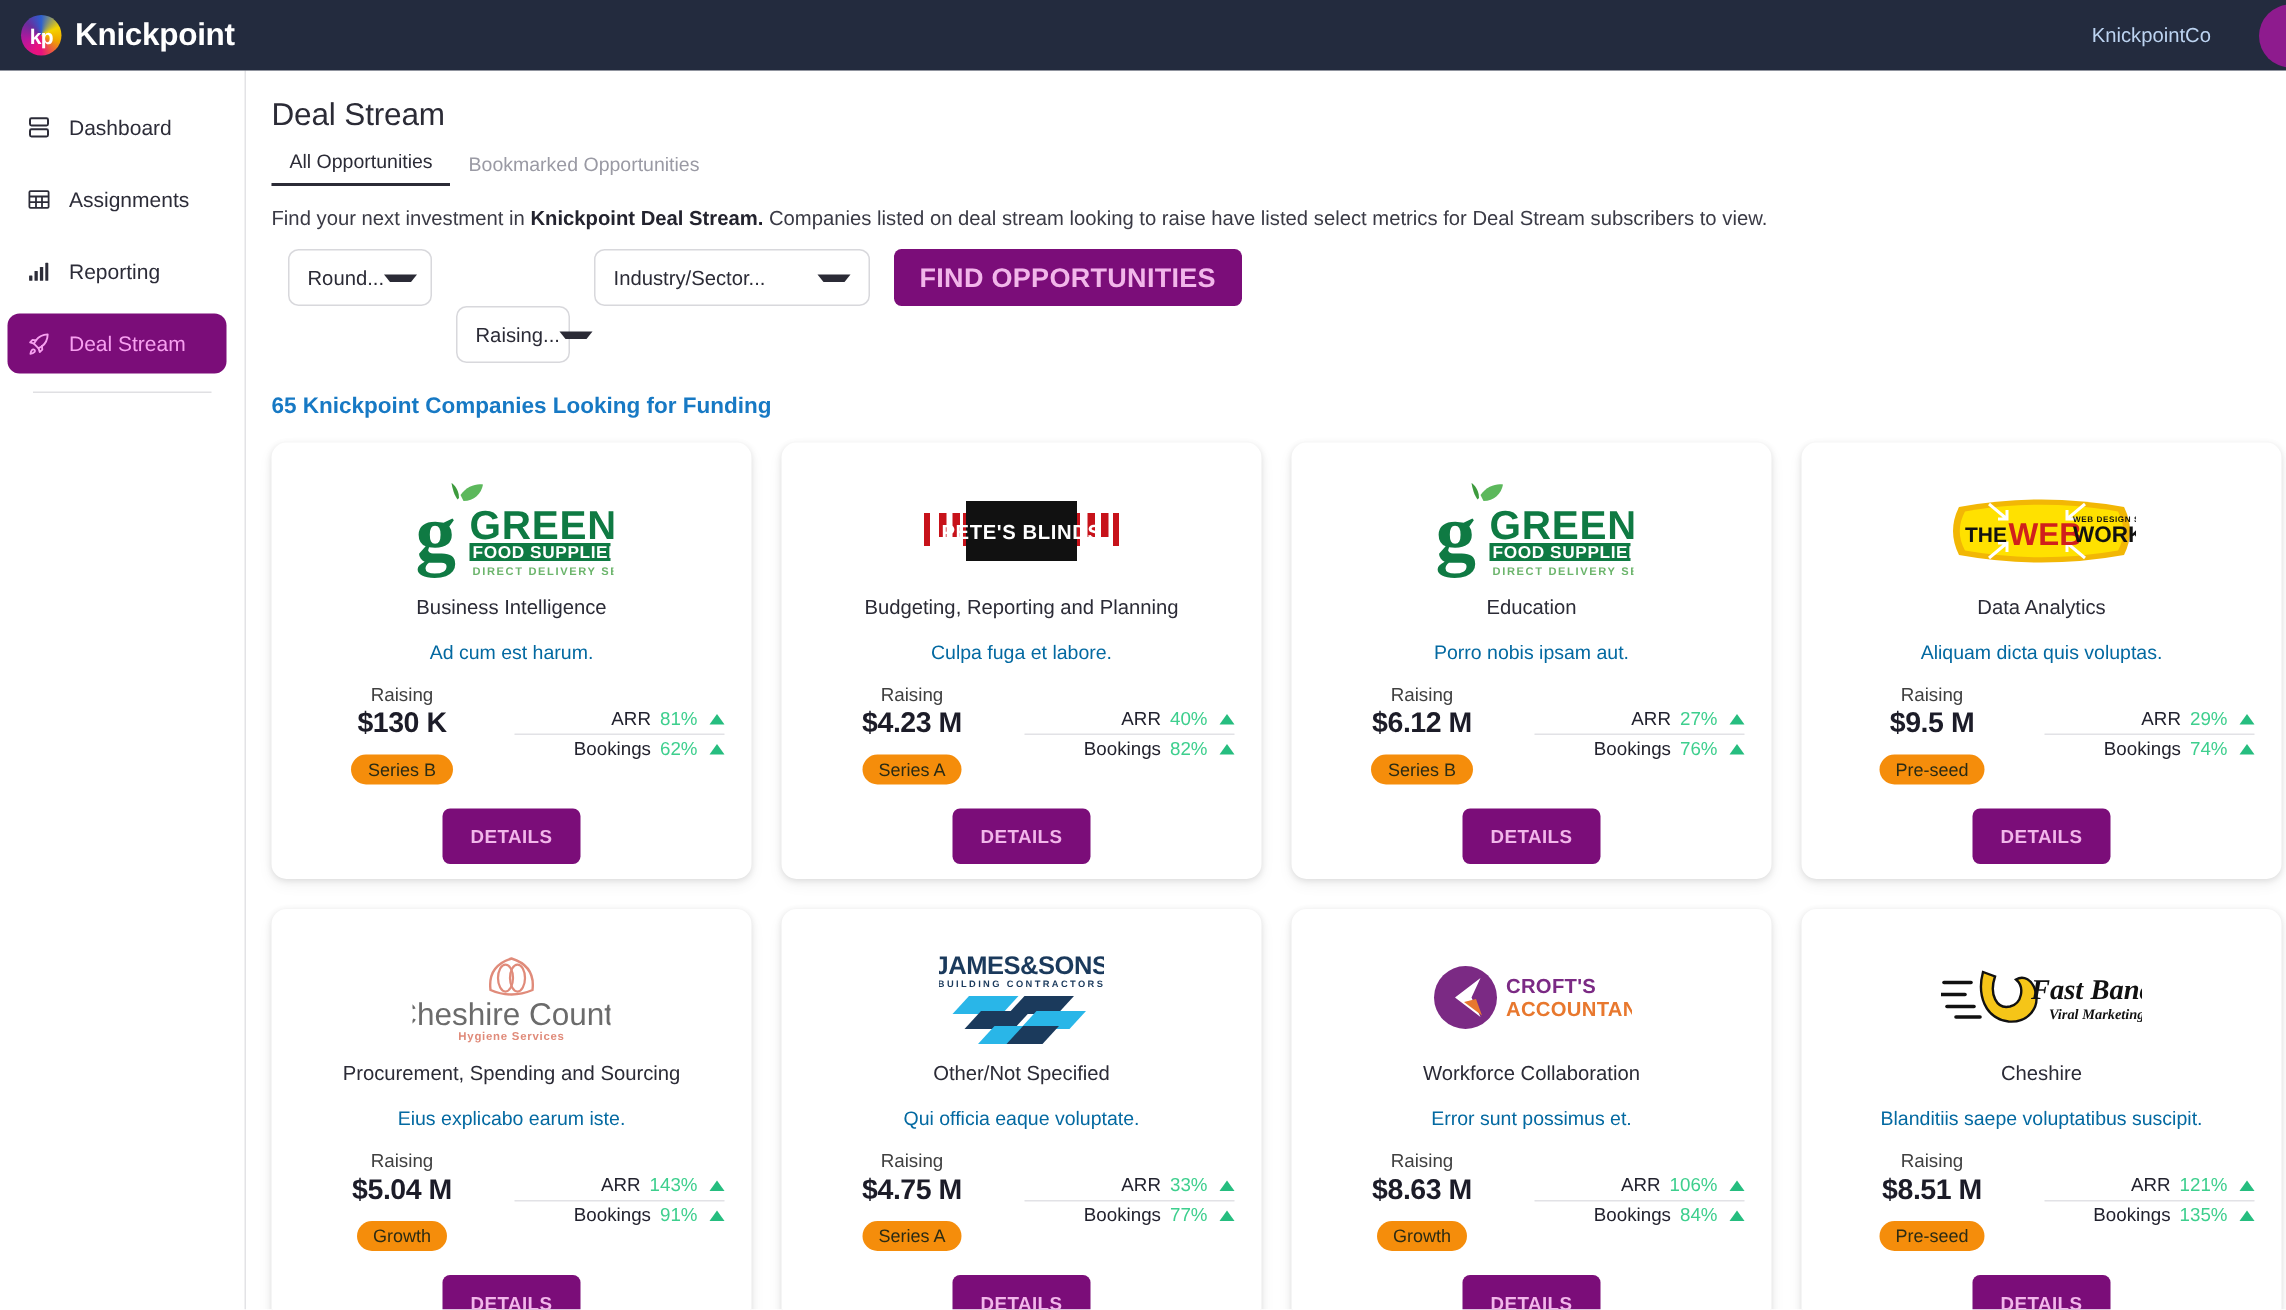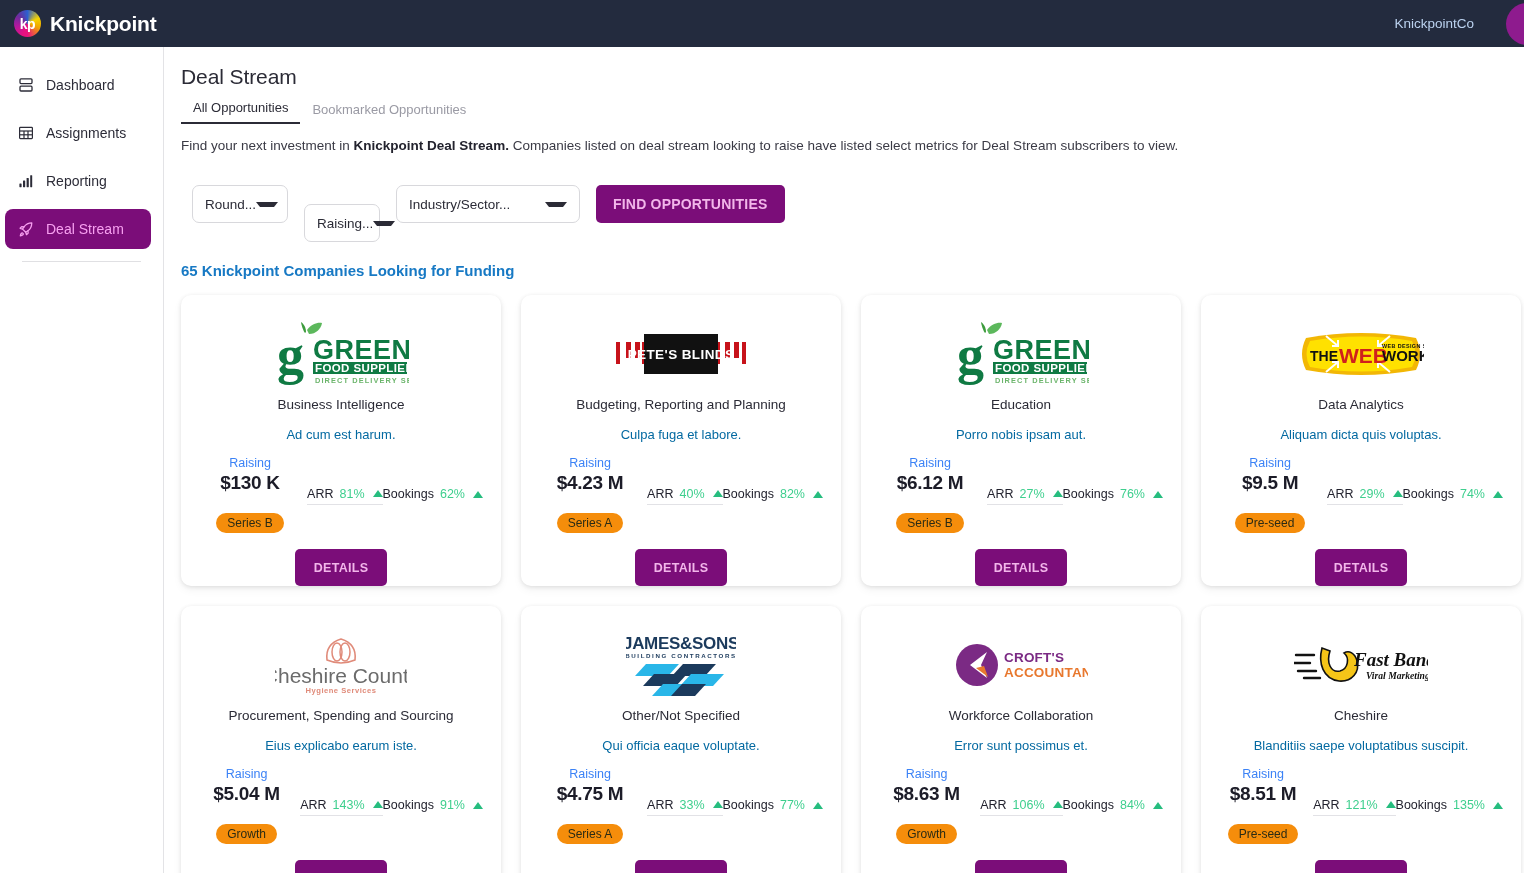--- a/index.html
+++ b/index.html
@@ -83,39 +83,39 @@
     font-size: 13px; padding: 5px 12px 7px 12px; color: #9a9aa4;
     cursor: pointer; position: relative; white-space: nowrap;
   }
   .tab.active { color: #2b2b36; border-bottom: 2px solid #2b2b36; z-index: 2; }
 
   .lede { font-size: 13.5px; color: #3a3a45; margin-top: 14px; }
   .lede b { font-weight: 700; color: #23232e; }
 
   .criteria-label { font-size: 13.5px; color: #2b2b36; margin-top: 12px; }
 
-  .filters { display: flex; align-items: center; gap: 16px; margin-top: 13px; padding-left: 11px; }
+  .filters { display: flex; align-items: flex-start; gap: 16px; margin-top: 13px; padding-left: 11px; }
   .select {
     height: 38px; border: 1px solid #d8d8dc; border-radius: 7px;
     background: #fff; display: flex; align-items: center;
     padding: 0 12px; cursor: pointer; position: relative;
     font-size: 13.5px; color: #2b2b36;
   }
   .select .caret {
     width: 0; height: 0; margin-left: auto; padding-left: 14px;
     border-left: 4.5px solid transparent; border-right: 4.5px solid transparent;
     border-top: 5.5px solid #2b2b36; box-sizing: content-box;
   }
   .select.w-round { width: 96px; }
   .select.w-raising { width: 76px; margin-top: 38px; }
   .select.w-industry { width: 184px; }
   .find-btn {
     height: 38px; background: #7b0d79; color: #f2b6ea;
     border: none; border-radius: 5px; padding: 0 17px;
-    font-size: 14px; font-weight: 700; letter-spacing: 0.2px;
+    font-size: 18px; font-weight: 700; letter-spacing: 0.2px;
     cursor: pointer; font-family: "Liberation Sans", sans-serif;
   }
 
   .count-head {
     font-size: 15px; font-weight: 700; color: #1779c4;
     margin-top: 20px;
   }
 
   
   .grid {
@@ -127,27 +127,27 @@
     box-shadow: 0 1px 4px rgba(0,0,0,0.10), 0 4px 10px rgba(0,0,0,0.05);
     height: 291px; padding: 16px 18px 0 18px;
     display: flex; flex-direction: column; align-items: center;
   }
   .logo-box { height: 74px; display: flex; align-items: center; justify-content: center; margin-top: 6px; }
   .card-cat { font-size: 13.5px; color: #2b2b36; margin-top: 6px; text-align: center; }
   .card-desc { font-size: 13px; color: #0369a1; margin-top: 15px; text-align: center; }
 
   .stats { display: flex; width: 100%; align-items: center; margin-top: 14px; }
   .raising-col { width: 138px; display: flex; flex-direction: column; align-items: center; }
-  .raising-lbl { font-size: 12.5px; color: #3b82f6; }
+  .raising-lbl { font-size: 12.5px; color: #404040; }
   .raising-amt { font-size: 19px; font-weight: 700; color: #1c1c28; margin-top: 2px; letter-spacing: -0.3px; }
   .round-pill {
-    margin-top: 19px; background: #f58d0b; color: #2b2b14;
+    margin-top: 9px; background: #f58d0b; color: #2b2b14;
     border-radius: 11px; padding: 3px 11px; font-size: 12px;
   }
-  .metrics { flex: 1 1 auto; display: flex; flex-direction: row; padding-left: 6px; }
+  .metrics { flex: 1 1 auto; display: flex; flex-direction: column; padding-left: 6px; }
   .metric-row {
     display: flex; align-items: center; justify-content: flex-end;
     gap: 6px; padding: 2px 0 3px 0; font-size: 12.5px;
   }
   .metric-row.top { border-bottom: 1px solid #e2e2e6; }
   .metric-name { color: #22222e; }
   .metric-val { color: #3ecf8e; }
   .tri-up {
     width: 0; height: 0; margin-left: 2px;
     border-left: 5.5px solid transparent; border-right: 5.5px solid transparent;

